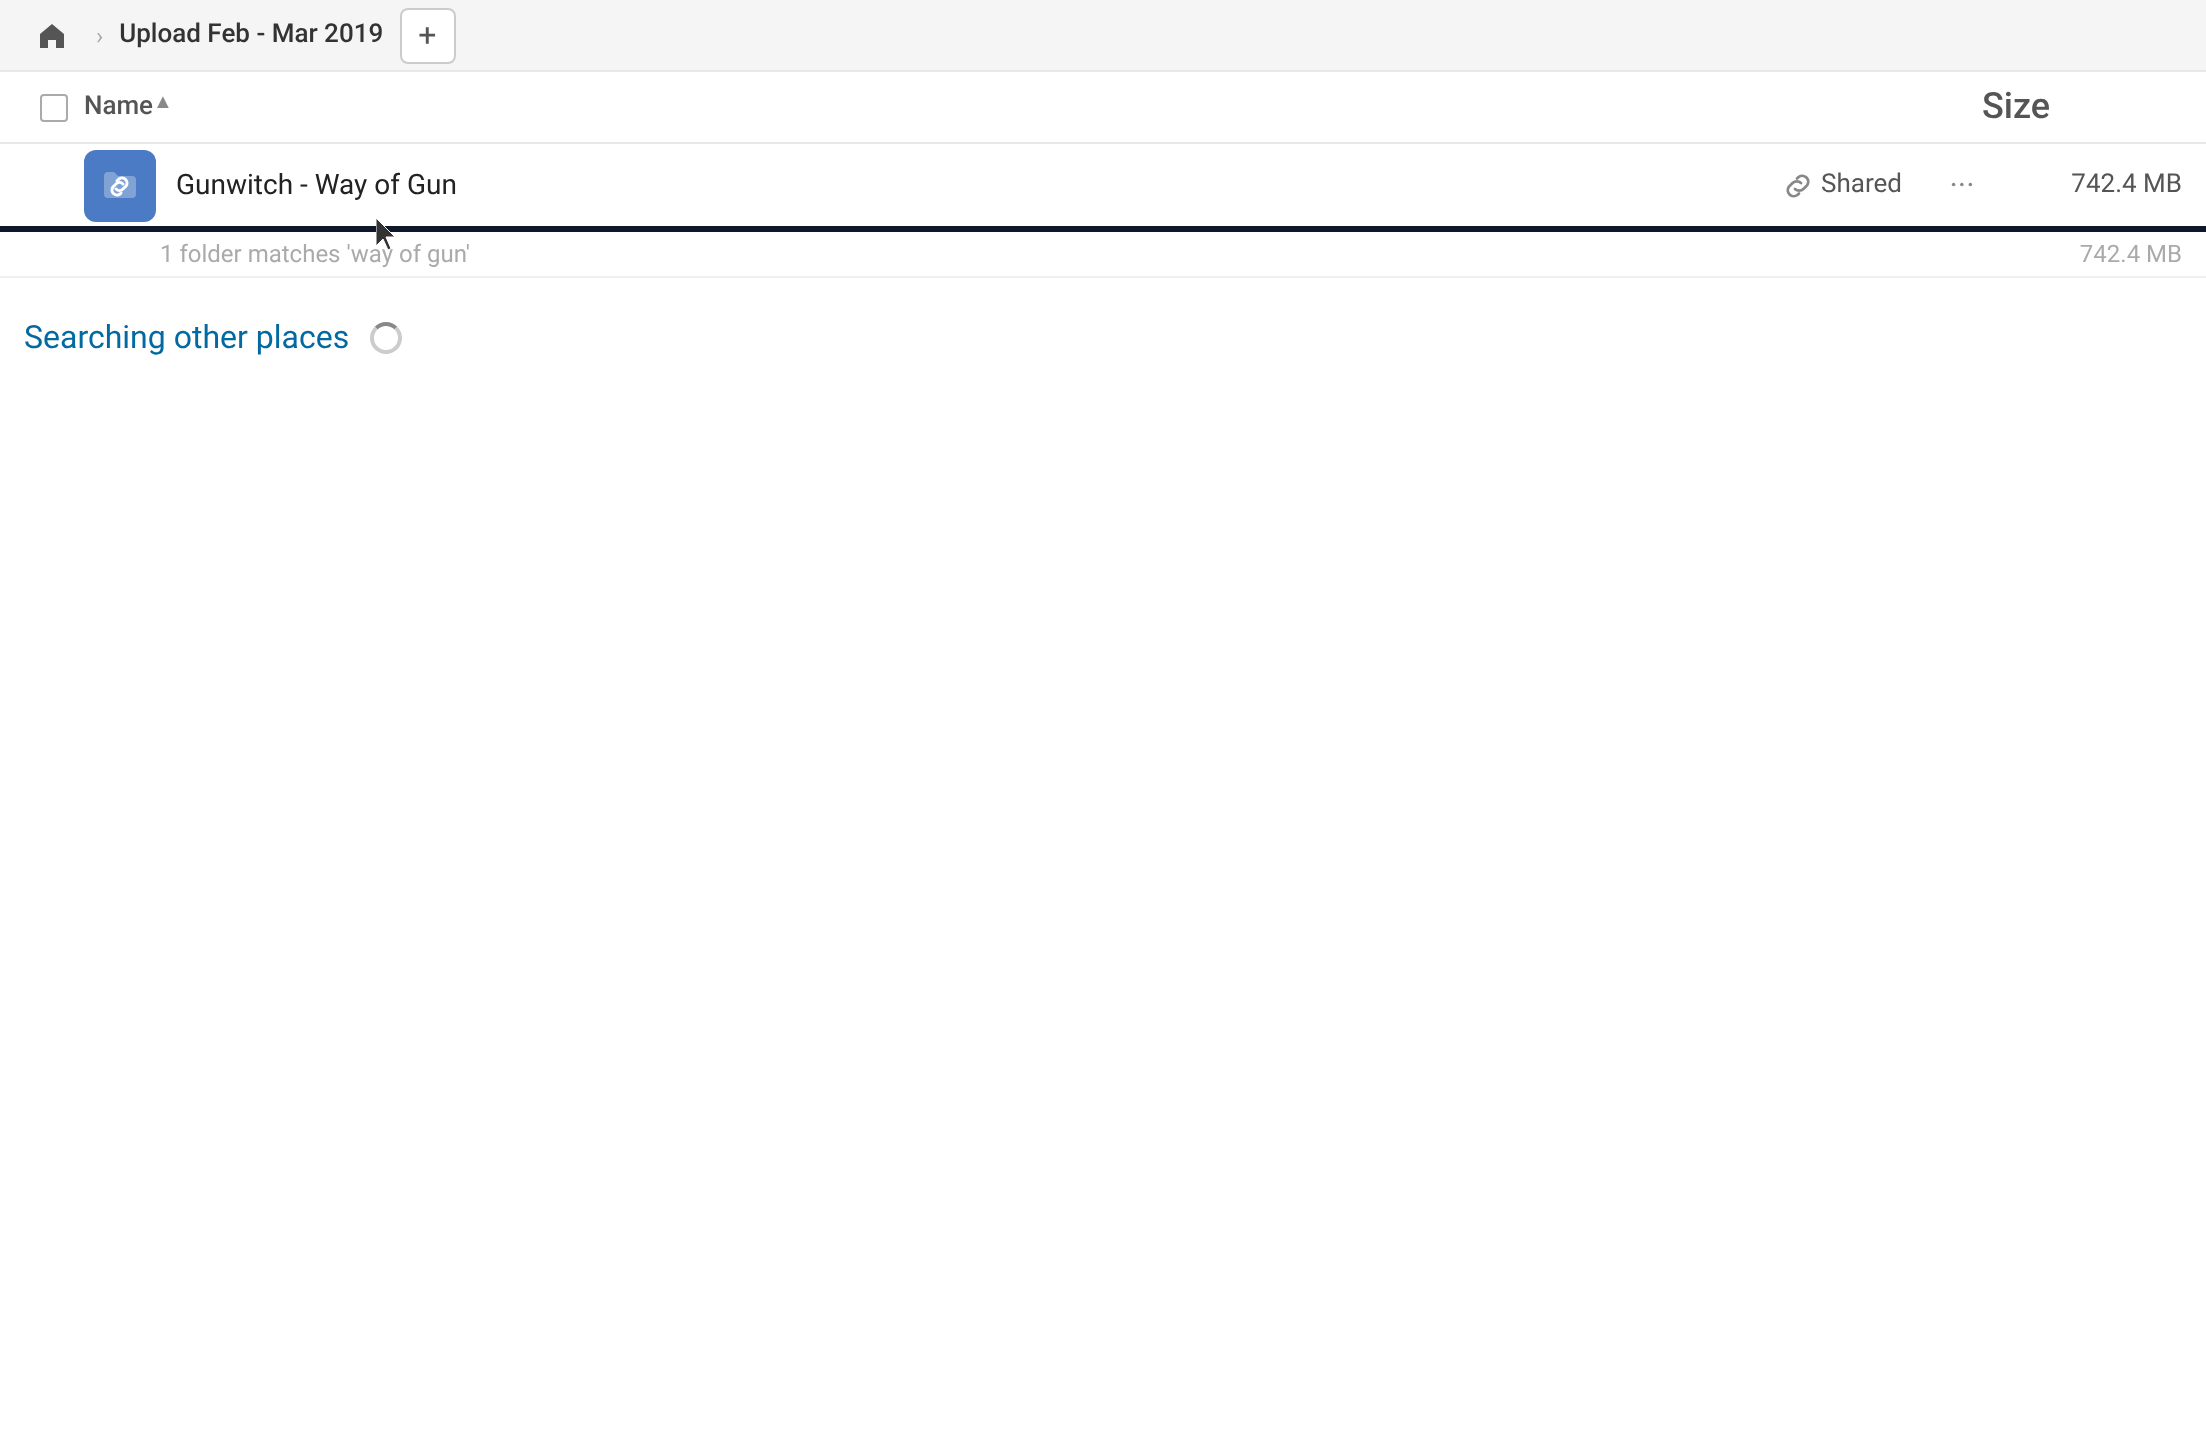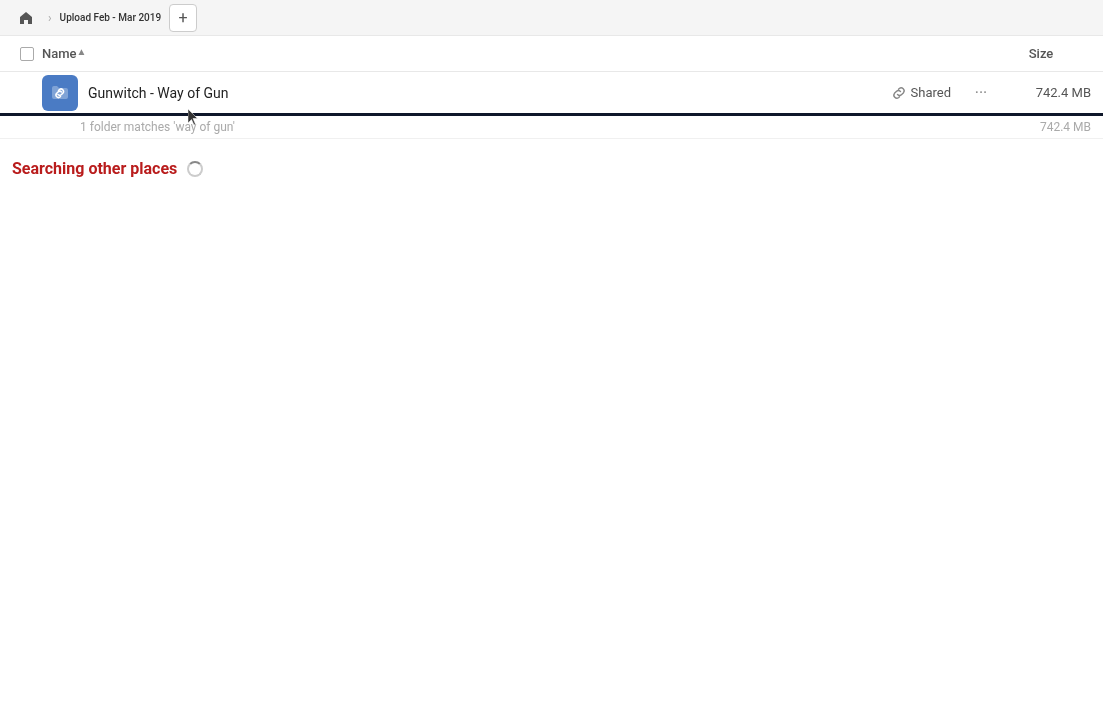--- a/index.html
+++ b/index.html
@@ -30,21 +30,21 @@
       align-items: center;
       justify-content: center;
       cursor: pointer;
       border-radius: 4px;
     }
     .breadcrumb-separator {
       color: #aaa;
       font-size: 12px;
     }
     .breadcrumb-label {
-      font-size: 10px;
+      font-size: 13px;
       font-weight: 500;
       color: #333;
       text-align: center;
     }
     .add-btn {
       width: 28px;
       height: 28px;
       border: 1px solid #ccc;
       background: #fff;
       border-radius: 4px;
@@ -89,22 +89,22 @@
       font-weight: 500;
       cursor: pointer;
       user-select: none;
     }
     .sort-arrow {
       font-size: 10px;
       color: #888;
     }
     .col-size {
       width: 100px;
-      text-align: center;
-      font-size: 13px;
+      text-align: left;
+      font-size: 18px;
       color: #555;
       font-weight: 500;
     }
 
     
     .file-row {
       display: flex;
       align-items: center;
       padding: 0 12px;
       height: 44px;
@@ -182,22 +182,22 @@
     }
 
     
     .searching-row {
       display: flex;
       align-items: center;
       padding: 20px 12px 10px 12px;
     }
     .searching-text {
       font-size: 16px;
-      color: #b91c1c;
-      font-weight: 700;
+      color: #0369a1;
+      font-weight: 400;
       margin-right: 10px;
     }
     .spinner {
       width: 16px;
       height: 16px;
       border: 2px solid #ccc;
       border-top-color: #888;
       border-radius: 50%;
       animation: spin 0.8s linear infinite;
       display: inline-block;

